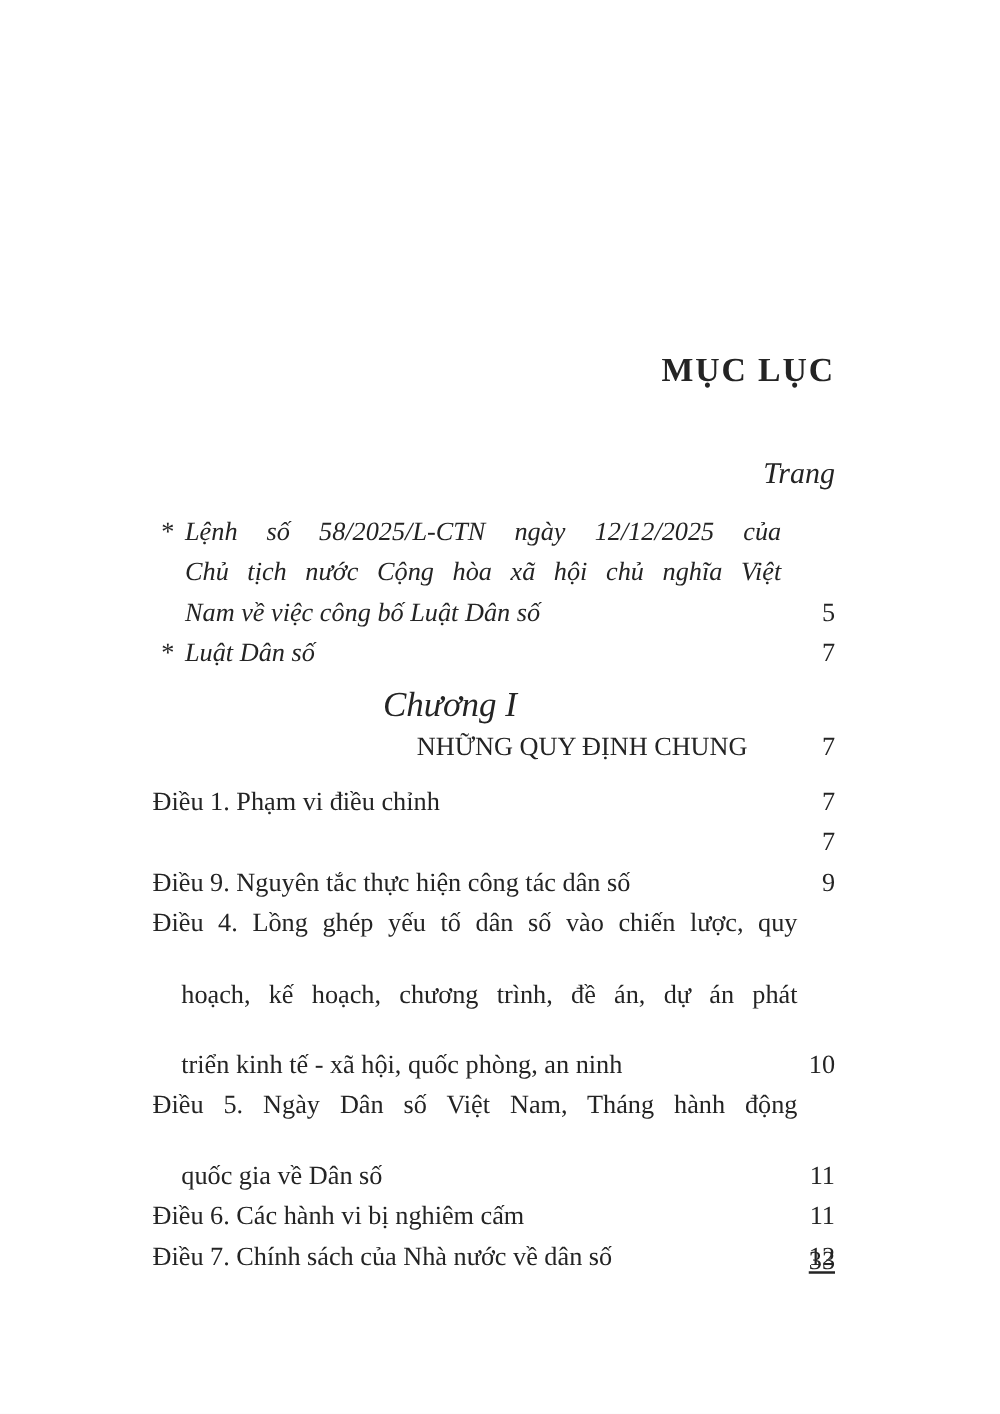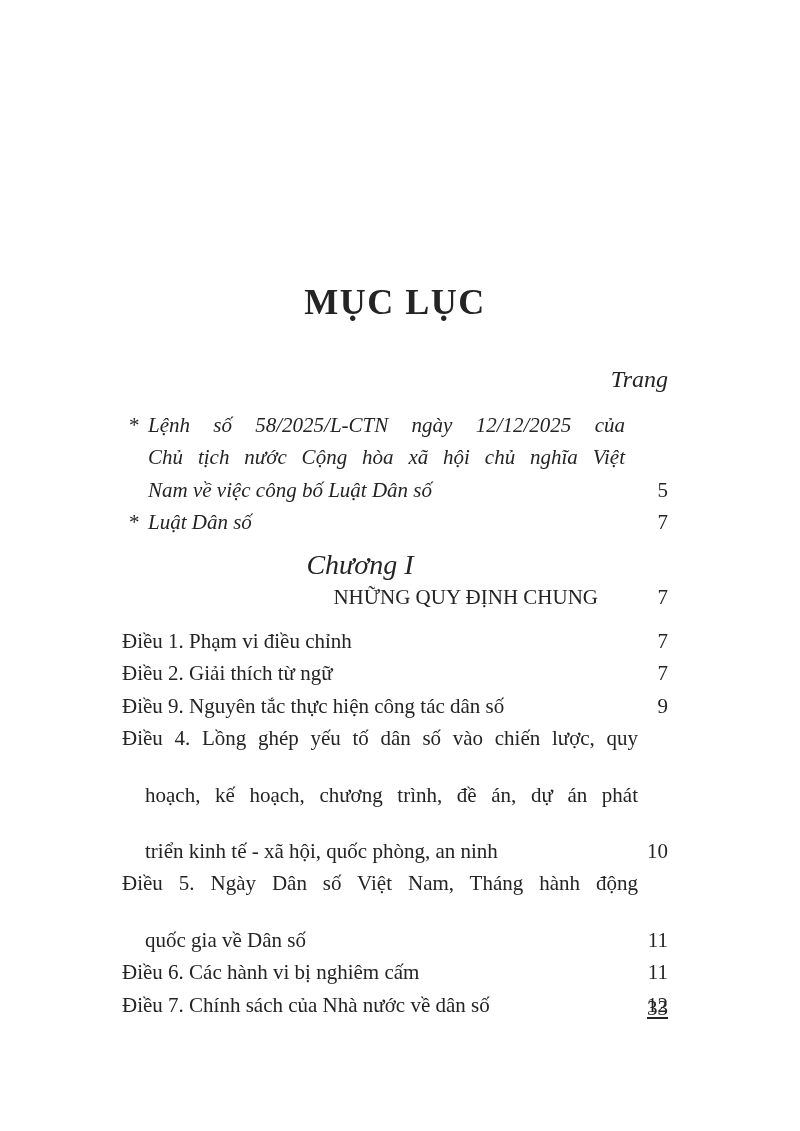--- a/index.html
+++ b/index.html
@@ -16,22 +16,22 @@
     overflow:hidden;
   }
   .content{
     position:absolute;
     left:122px;top:0;
     width:546px;height:1131px;
   }
   .title{
     position:absolute;
     top:281px;left:0;width:100%;
-    text-align:center;
-    font-size:36px;font-weight:700;
+    text-align:right;
+    font-size:27px;font-weight:700;
     letter-spacing:1.5px;
   }
   .col-header{
     position:absolute;
     top:366px;right:0;
     font-style:italic;
     font-size:24px;
   }
   .line{
     line-height:32.4px;
@@ -151,21 +151,20 @@
 
       <div class="art-entry">
         <div class="line last">
           <span class="l-text">Điều 1. Phạm vi điều chỉnh</span>
           <span class="pagenum">7</span>
         </div>
       </div>
 
       <div class="art-entry">
         <div class="line last">
-          <span class="l-text">Điều 2. Giải thích từ ngữ</span>
           <span class="pagenum">7</span>
         </div>
       </div>
 
       <div class="art-entry">
         <div class="line last">
           <span class="l-text">Điều 9. Nguyên tắc thực hiện công tác dân số</span>
           <span class="pagenum">9</span>
         </div>
       </div>

